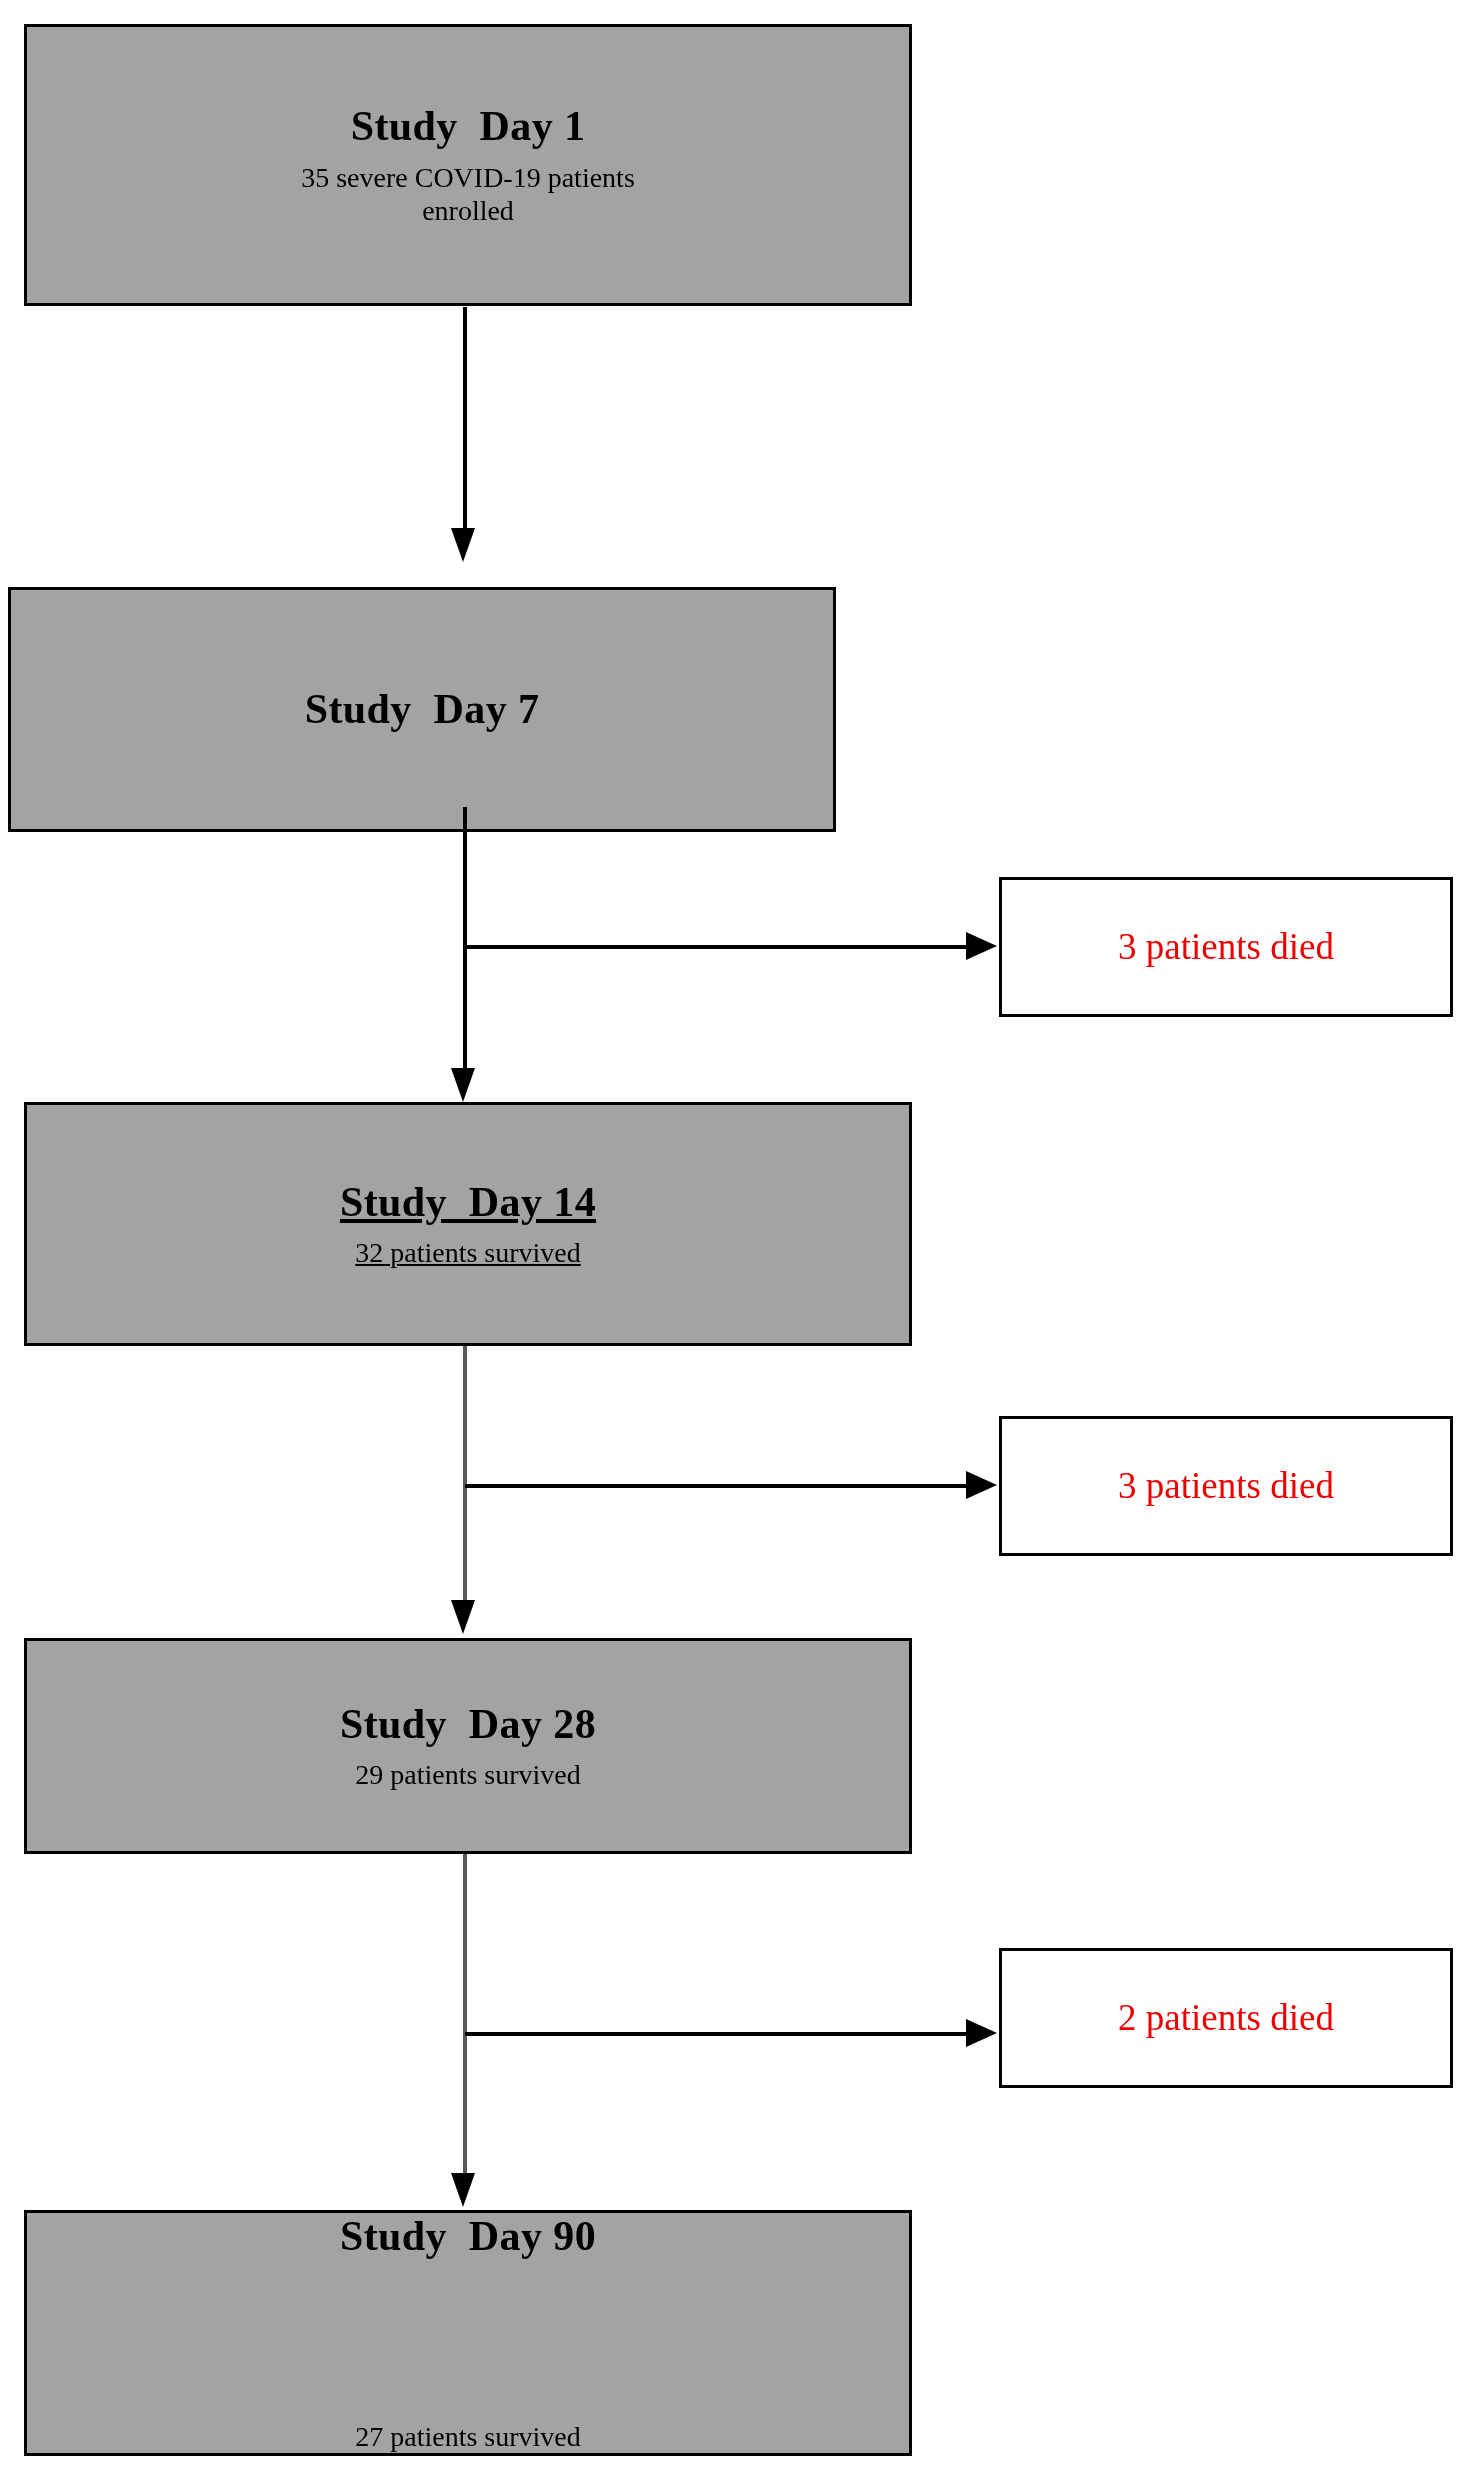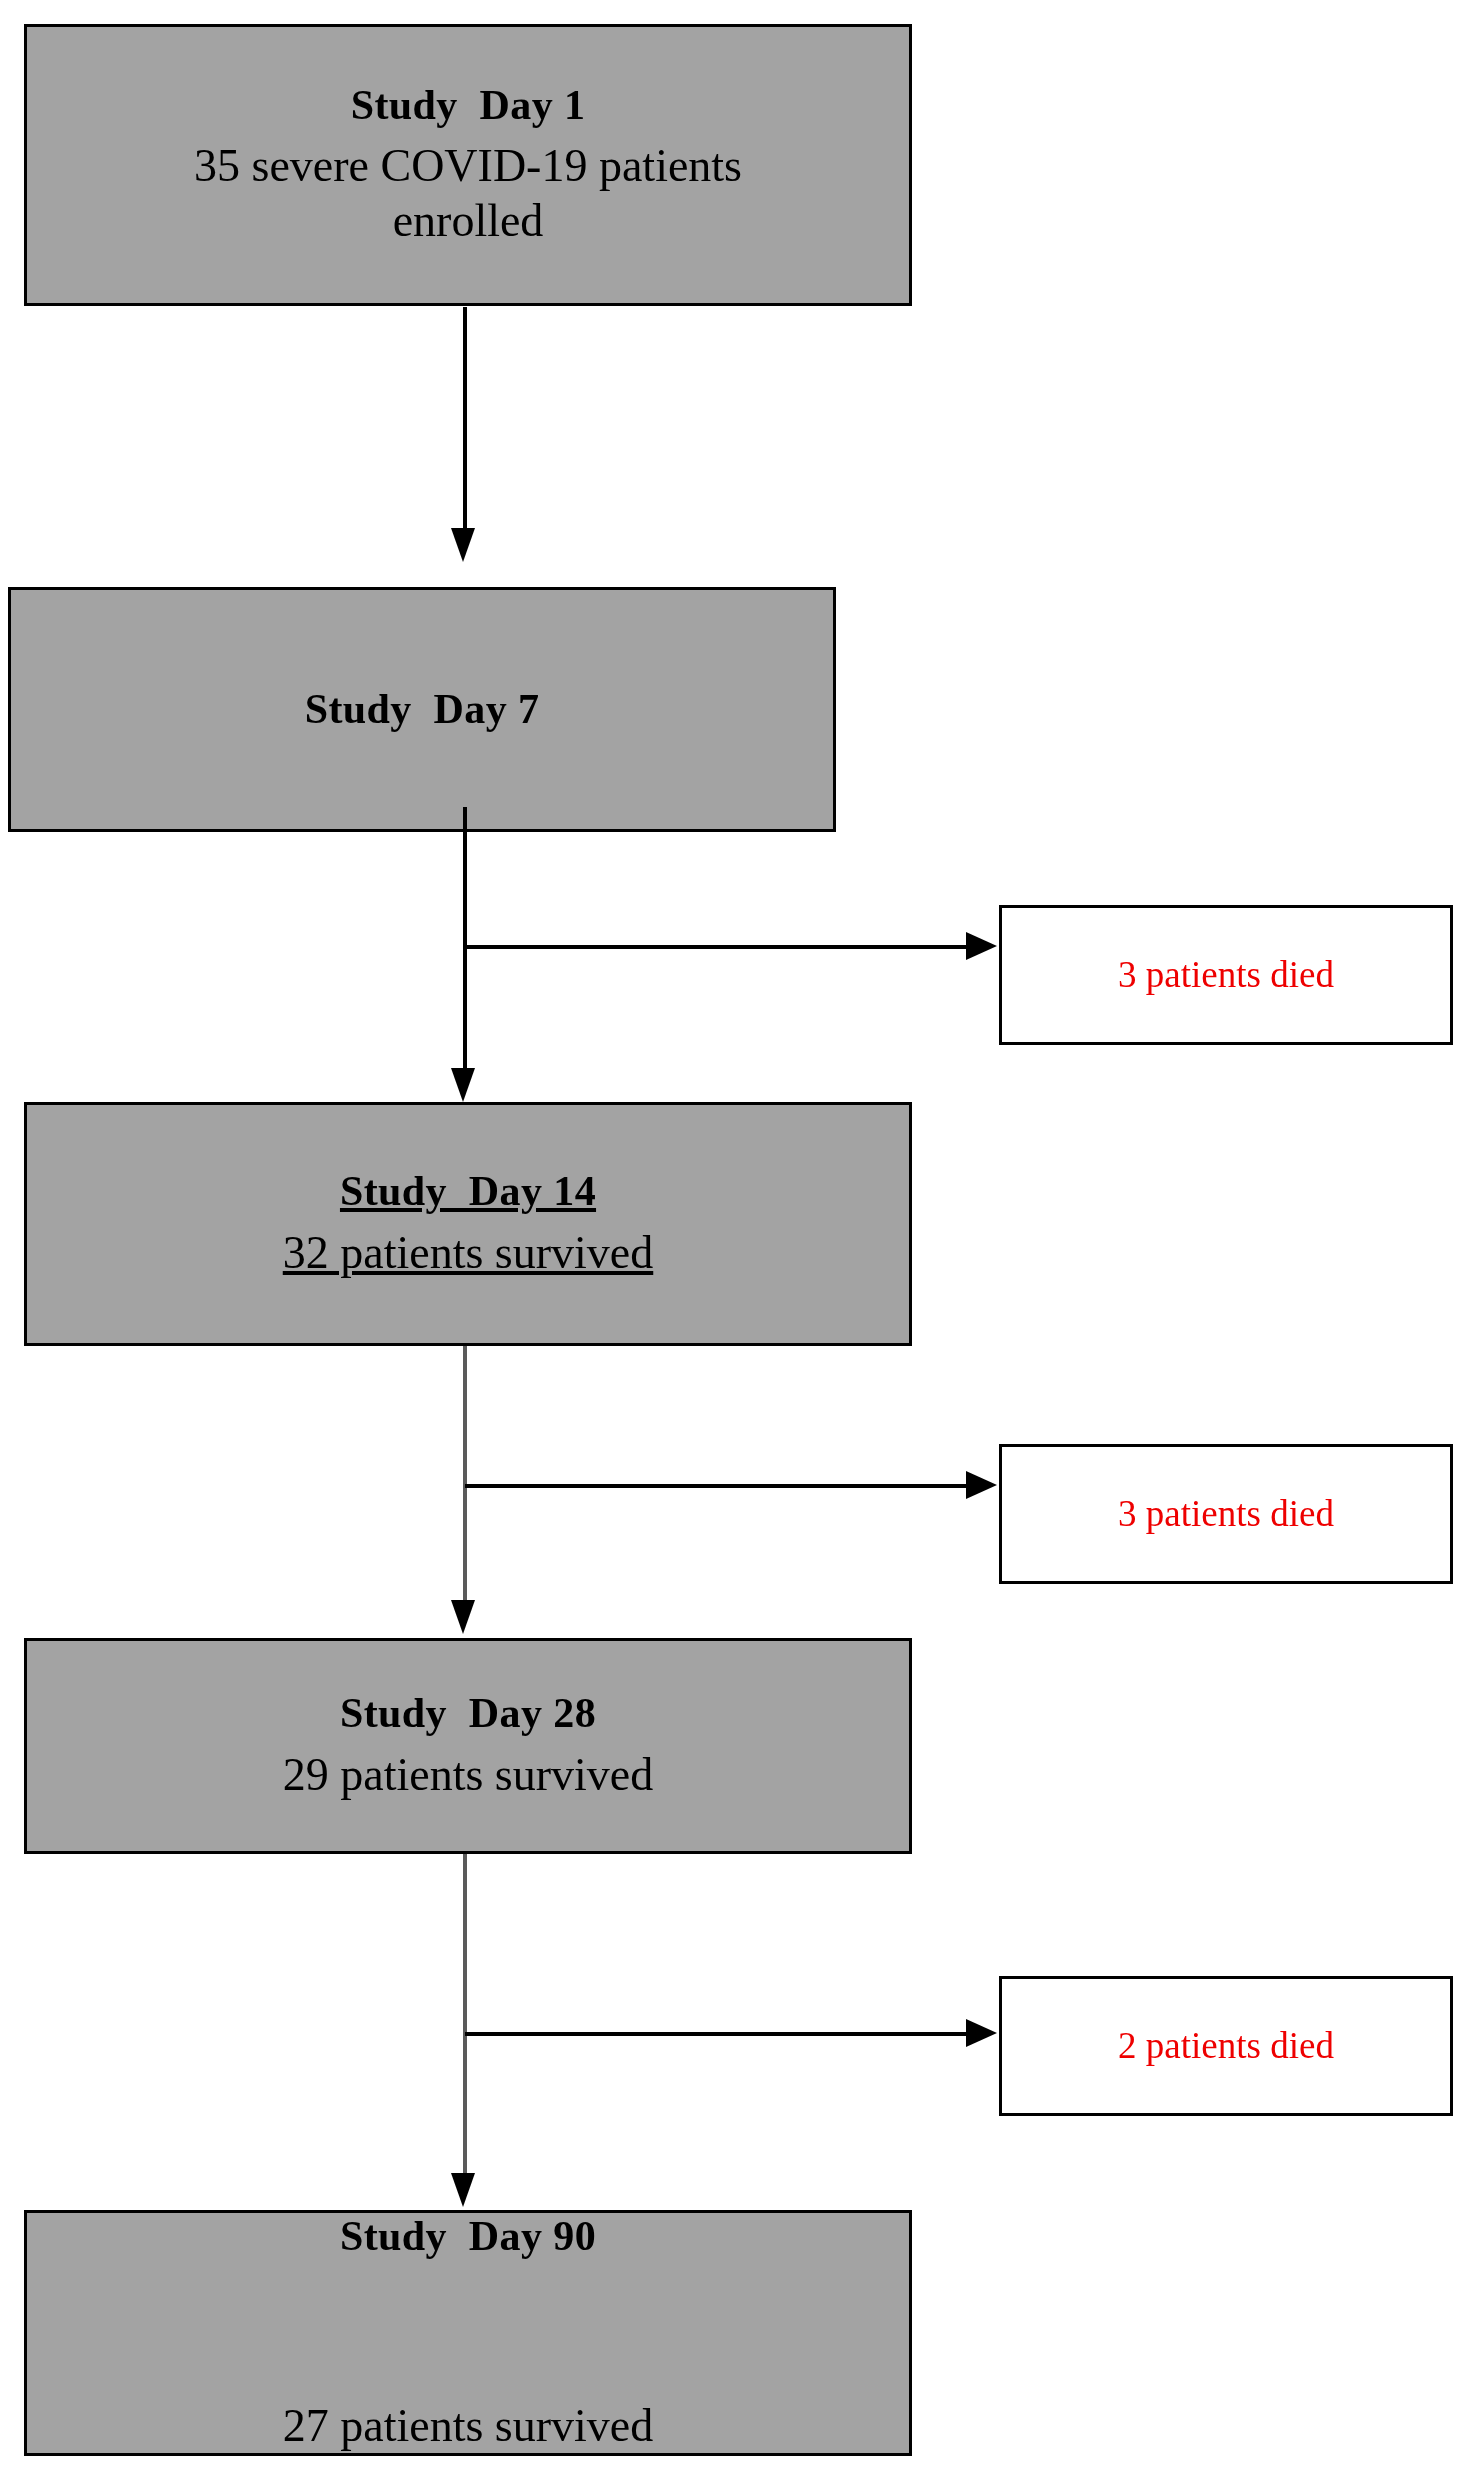--- a/index.html
+++ b/index.html
@@ -33,37 +33,36 @@
   .node-title {
     font-weight: bold;
     font-size: 42px;
     line-height: 1.12;
     letter-spacing: 0.4px;
     color: #000000;
     white-space: pre;
   }
   .node-sub {
     font-weight: normal;
-    font-size: 46px;
+    font-size: 28px;
     line-height: 1.18;
     color: #000000;
     margin-top: 10.3px;
     white-space: pre-line;
   }
 
   .death-box {
     position: absolute;
     box-sizing: border-box;
     background: #ffffff;
     border: 3.7px solid #000000;
     display: flex;
     align-items: center;
     justify-content: center;
     text-align: center;
-    margin-top: 28px;
   }
   .death-text {
     font-size: 37px;
     line-height: 1.15;
     color: #ee0000;
     white-space: pre;
   }
 
   
   .v-line {

